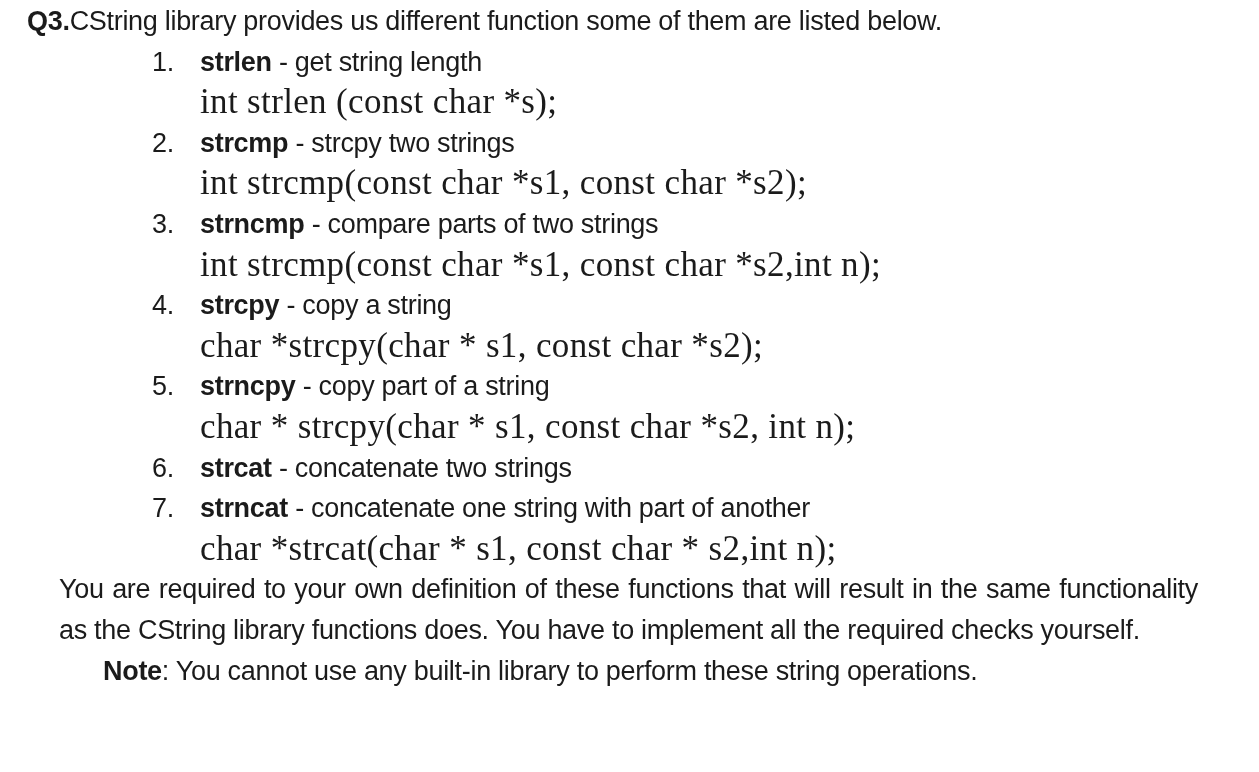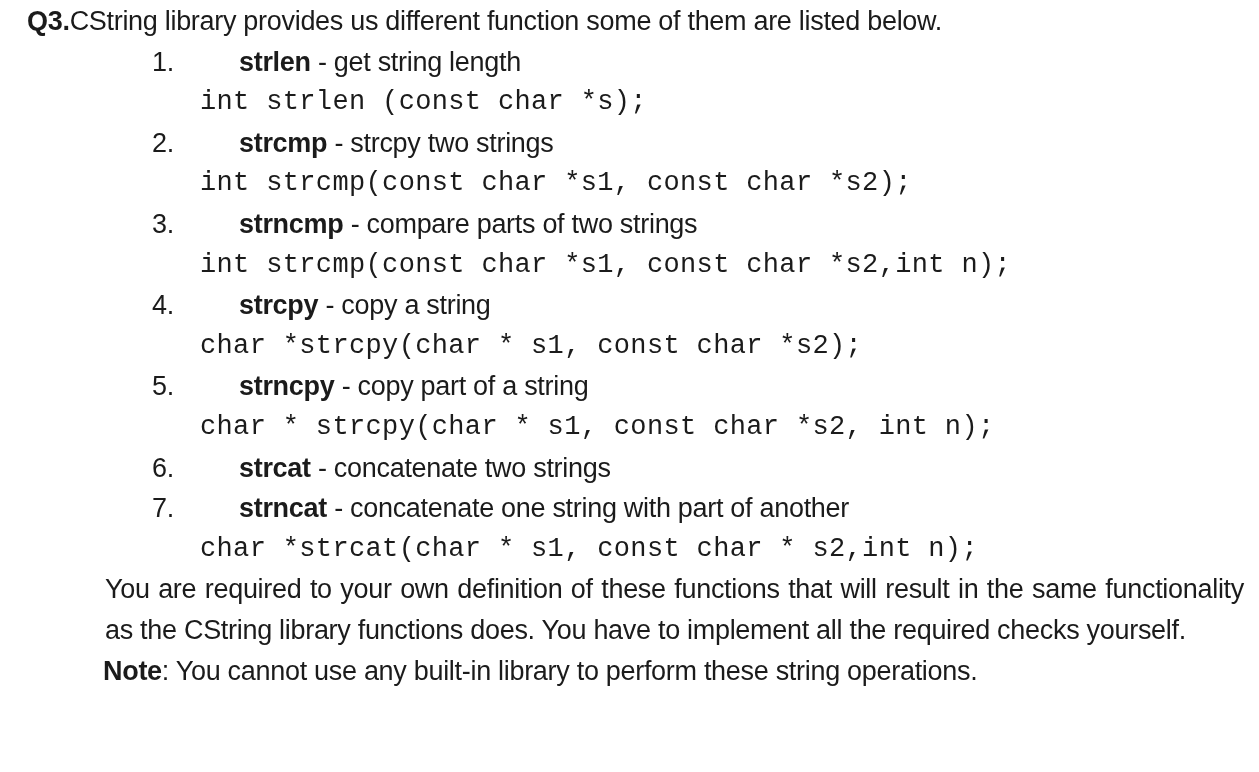--- a/index.html
+++ b/index.html
@@ -34,30 +34,29 @@
     position: absolute;
     left: 152px;
     top: 0;
     width: 36px;
   }
   .item-lines {
     padding-left: 200px;
   }
   .label-line {
     white-space: nowrap;
-    margin-left: 39px;
   }
   .code-line {
-    font-family: Liberation Mono, monospace;
-    font-size: 27px;
+    font-family: Liberation Serif, serif;
+    font-size: 35px;
     letter-spacing: 0.35px;
     white-space: nowrap;
   }
   .closing-paragraph {
-    margin-left: 105px;
+    margin-left: 59px;
     width: 1139px;
     text-align: justify;
   }
   .note-line {
     margin-left: 103px;
     white-space: nowrap;
   }
 </style>
 </head>
 <body>

